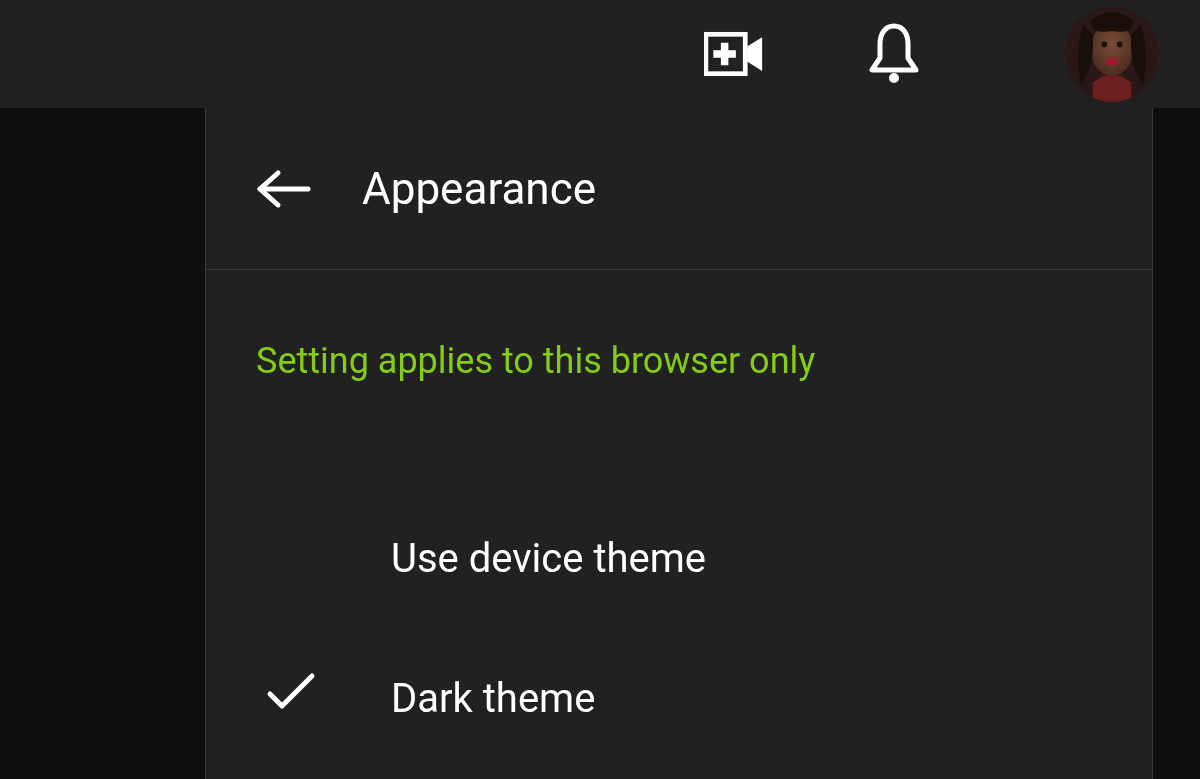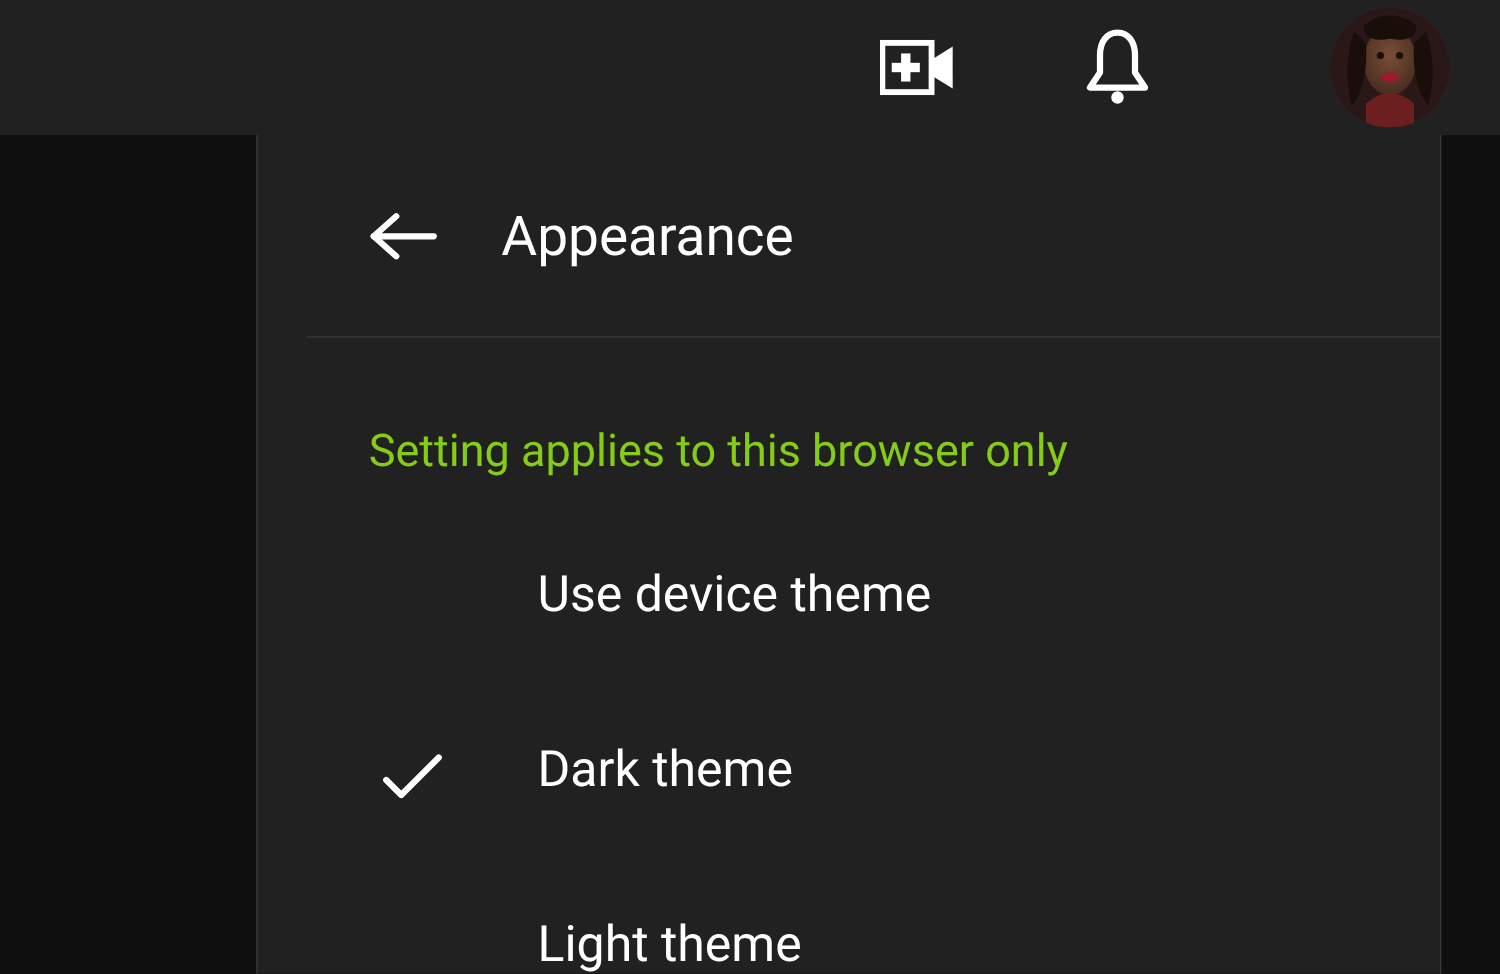--- a/index.html
+++ b/index.html
@@ -36,21 +36,20 @@
 
     .panel {
       position: absolute;
       left: 205px;
       top: 108px;
       width: 948px;
       bottom: 0;
       background: #212121;
       border-left: 1px solid #3a3a3a;
       border-right: 1px solid #3a3a3a;
-      padding-left: 39px;
     }
 
     .panel-header {
       display: flex;
       align-items: center;
       height: 162px;
       padding-left: 50px;
       gap: 50px;
       border-bottom: 1px solid #3a3a3a;
     }
@@ -60,21 +59,21 @@
     .panel-body { padding-top: 70px; }
     .panel-hint {
       color: #84cc16;
       font-size: 36px;
       padding: 0 0 0 50px;
       margin-bottom: 70px;
     }
 
     .option {
       display: flex;
-      align-items: flex-start;
+      align-items: flex-end;
       height: 130px;
       cursor: pointer;
       padding-left: 60px;
     }
     .option-check {
       width: 60px;
       height: 60px;
       display: flex;
       align-items: center;
       color: #fff;

